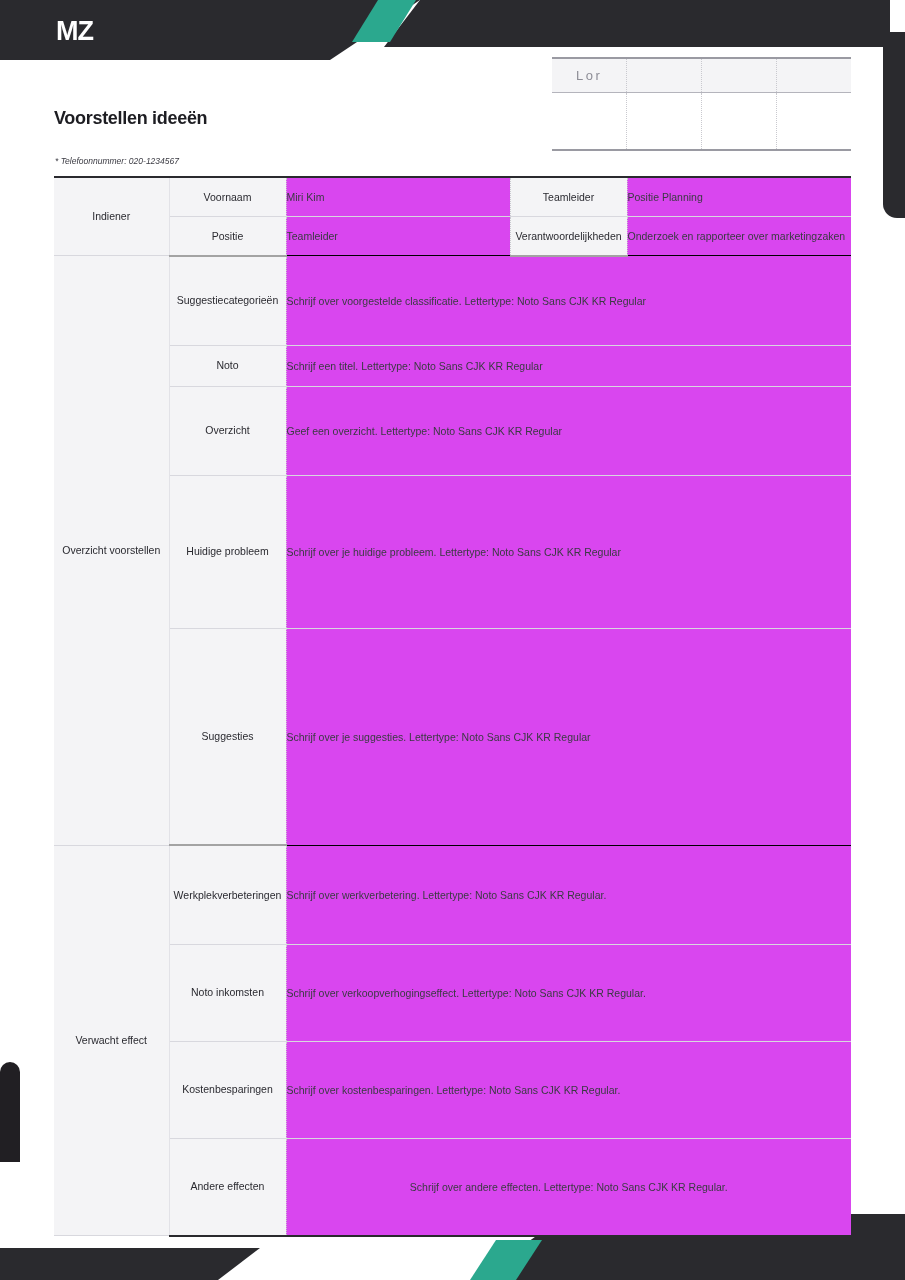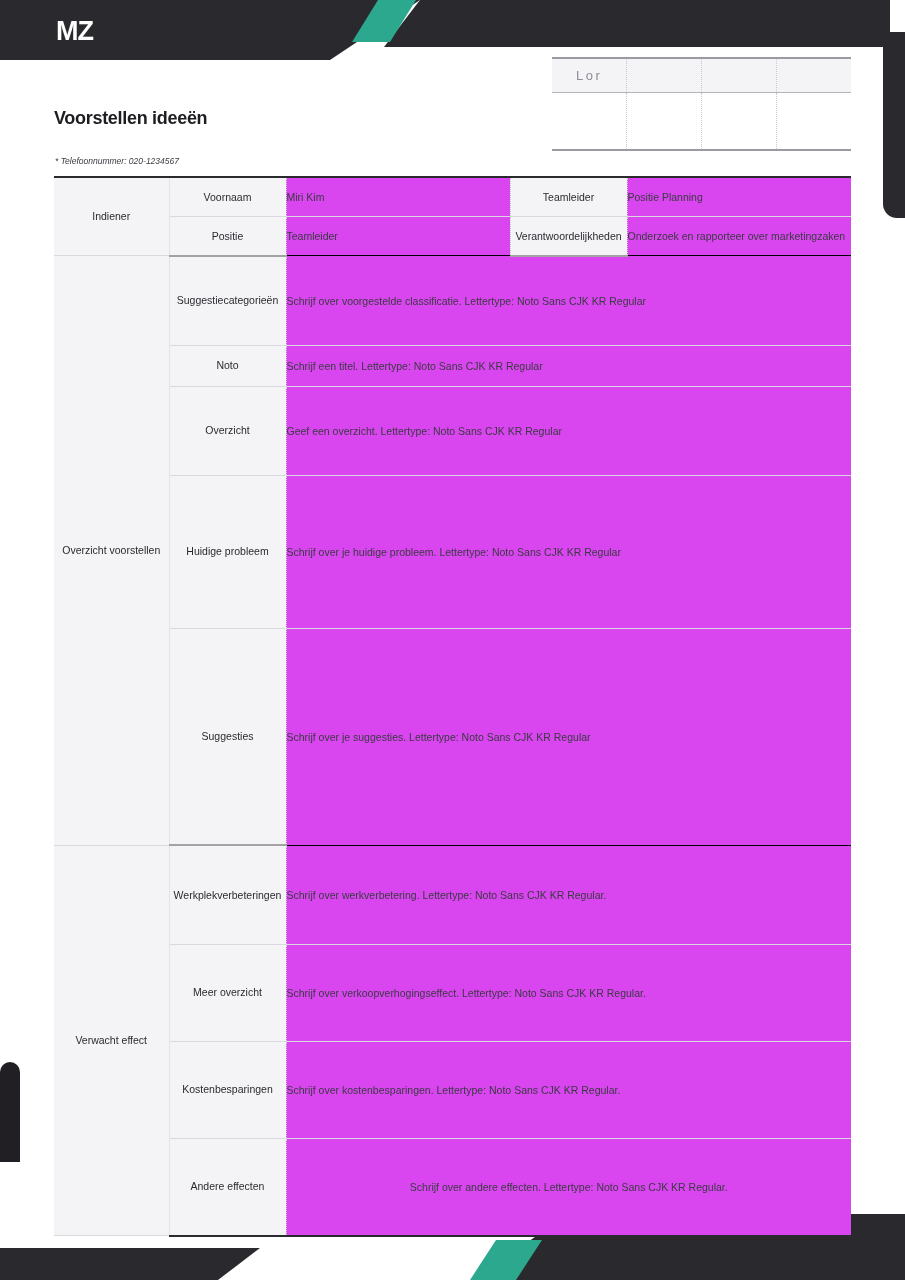--- a/index.html
+++ b/index.html
@@ -237,21 +237,21 @@
     <td class="cell-label">Suggesties</td>
     <td class="cell-value last" colspan="3" style="height:216px">Schrijf over je suggesties. Lettertype: Noto Sans CJK KR Regular</td>
   </tr>
 
   <tr class="rowline">
     <td class="cell-group" rowspan="4">Verwacht effect</td>
     <td class="cell-label">Werkplekverbeteringen</td>
     <td class="cell-value last" colspan="3" style="height:98px">Schrijf over werkverbetering. Lettertype: Noto Sans CJK KR Regular.</td>
   </tr>
   <tr class="rowline">
-    <td class="cell-label">Meer overzicht</td>
+    <td class="cell-label">Noto inkomsten</td>
     <td class="cell-value last" colspan="3" style="height:96px">Schrijf over verkoopverhogingseffect. Lettertype: Noto Sans CJK KR Regular.</td>
   </tr>
   <tr class="rowline">
     <td class="cell-label">Kostenbesparingen</td>
     <td class="cell-value last" colspan="3" style="height:96px">Schrijf over kostenbesparingen. Lettertype: Noto Sans CJK KR Regular.</td>
   </tr>
   <tr class="bottom-rule">
     <td class="cell-label">Andere effecten</td>
     <td class="cell-value last" colspan="3" style="height:96px">Schrijf over andere effecten. Lettertype: Noto Sans CJK KR Regular.</td>
   </tr>

